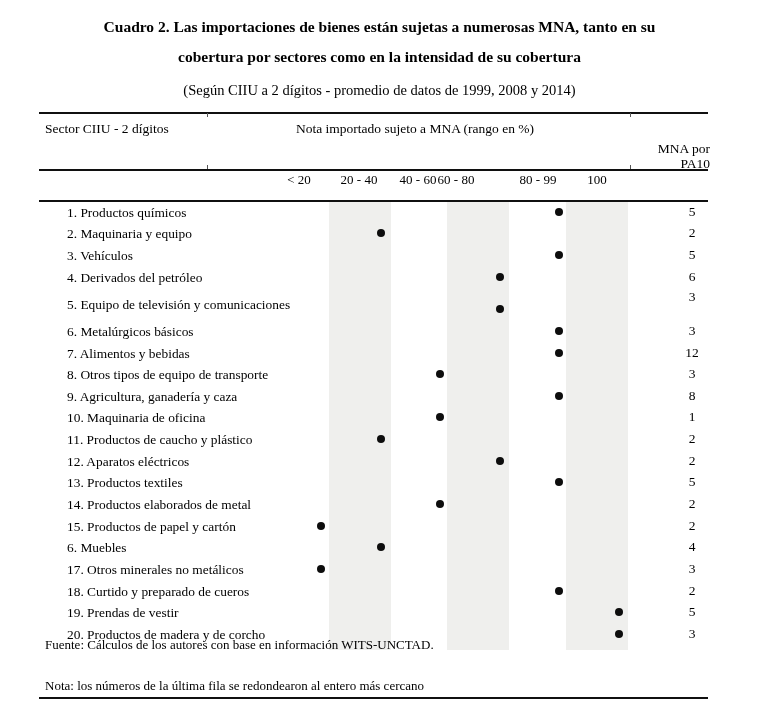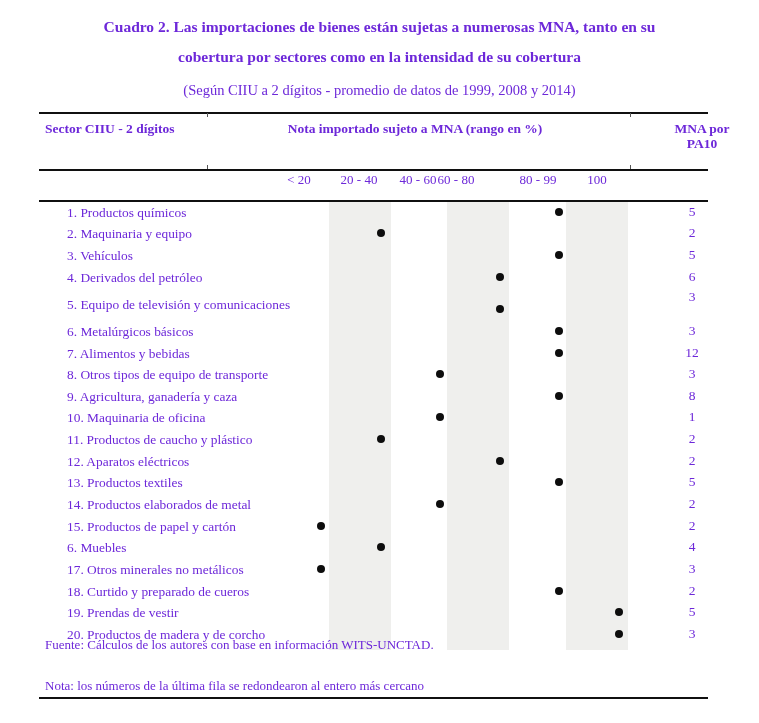--- a/index.html
+++ b/index.html
@@ -1,41 +1,41 @@
 <!DOCTYPE html>
 <html><head>
 <meta charset="utf-8">
 <style>
   html,body{margin:0;padding:0;background:#ffffff;}
   .page{
     position:relative;
     width:759px;height:723px;
     background:#ffffff;
     font-family:"Liberation Serif","DejaVu Serif",serif;
-    color:#6d28d9;
+    color:#000000;
     overflow:hidden;
   }
   .title{
     position:absolute;left:0;top:12px;width:759px;
     text-align:center;font-weight:bold;font-size:15.5px;line-height:30px;
   }
   .subtitle{
     position:absolute;left:0;top:82px;width:759px;
     text-align:center;font-size:14.5px;
   }
   .rule{position:absolute;left:39px;width:669px;height:2px;background:#101010;}
   .rule-1{top:112px;}
   .rule-2{top:169px;}
   .rule-3{top:200px;height:1.5px;}
   .rule-4{top:697px;}
   .tick{position:absolute;width:1px;height:4px;background:#555;}
-  .hdr{position:absolute;top:121px;font-weight:bold;font-size:13.5px;line-height:15px;}
+  .hdr{position:absolute;top:121px;font-weight:normal;font-size:13.5px;line-height:15px;}
   .hdr-sector{left:45px;}
   .hdr-group{left:200px;width:430px;text-align:center;}
-  .hdr-mna{left:662px;width:80px;text-align:center;}
+  .hdr-mna{left:630px;width:80px;text-align:right;margin-top:20px;}
   .range-label{
     position:absolute;top:172px;transform:translateX(-50%);
     font-size:13px;white-space:nowrap;
   }
   .band{position:absolute;top:202px;height:448px;width:62px;background:#efefed;}
   .rows{position:absolute;left:0;top:201px;width:759px;}
   .row{position:relative;width:759px;height:21.65px;margin-left:22px;}
   .row.two-line{height:32.5px;}
   .row .label{
     position:absolute;left:45px;top:50%;transform:translateY(-50%);

